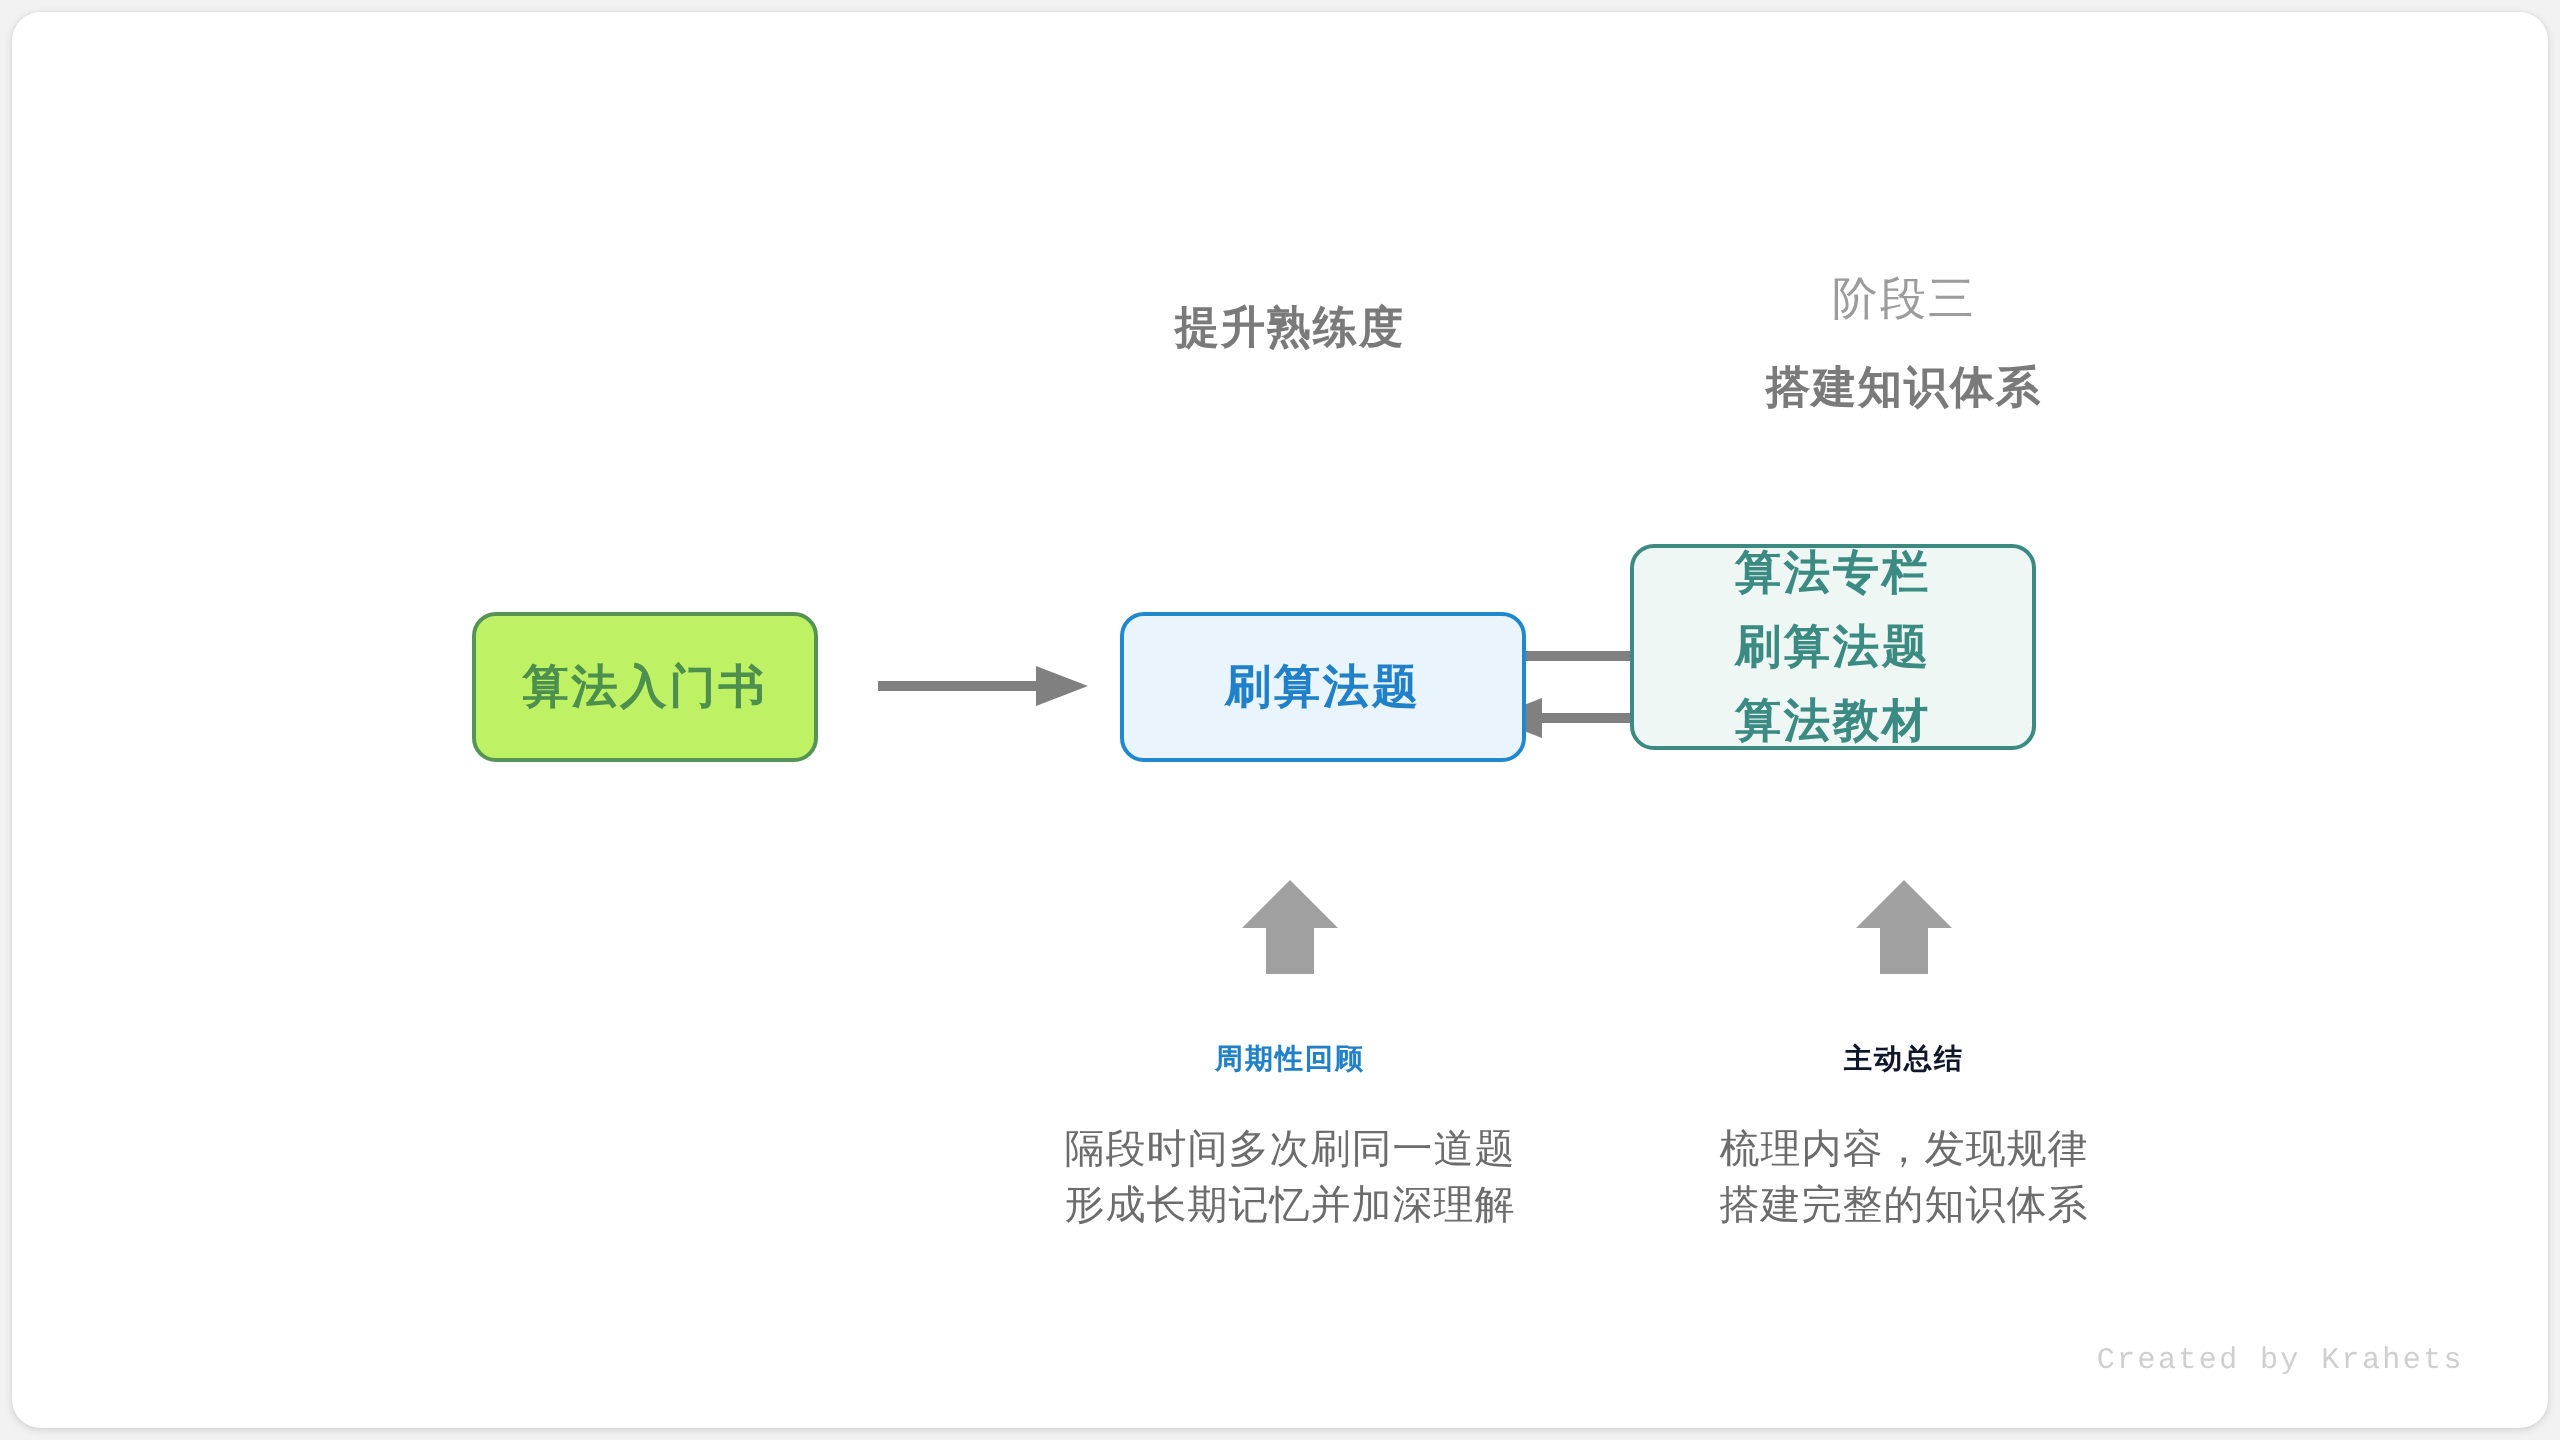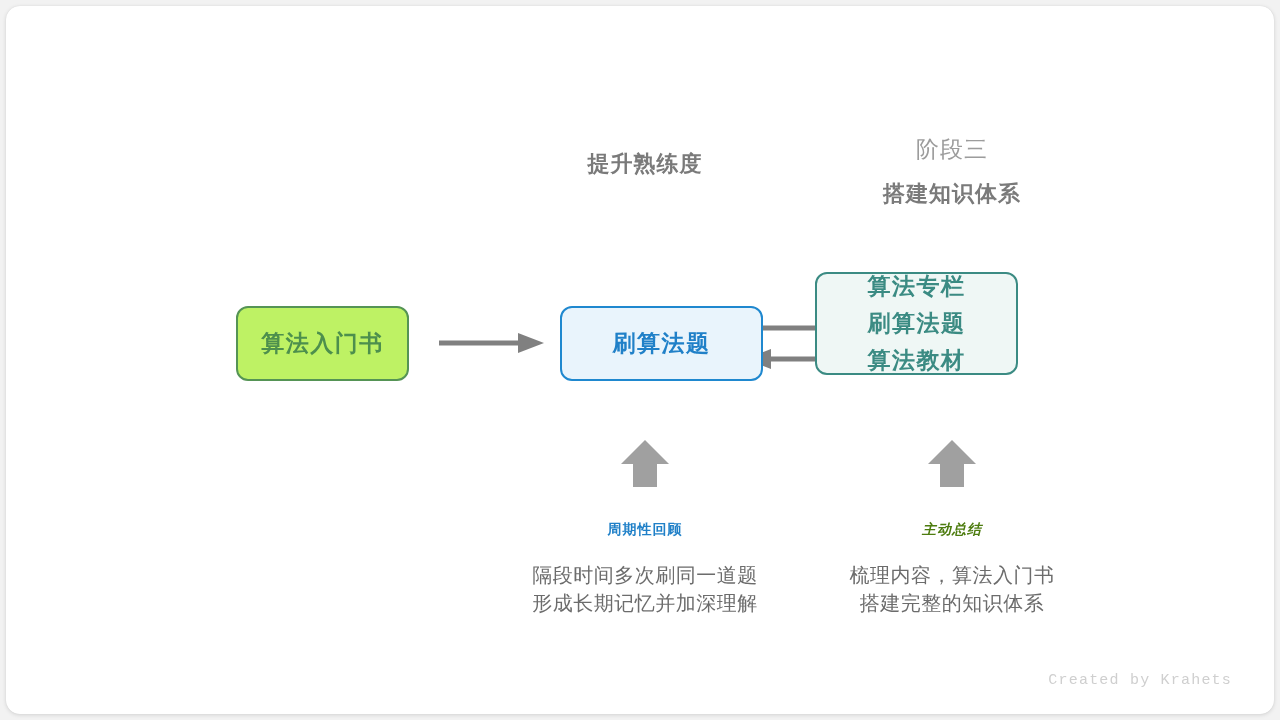--- a/index.html
+++ b/index.html
@@ -118,21 +118,21 @@
   }
   .annot-desc {
     font-size: 20px;
     color: #6c6c6c;
     line-height: 28px;
     letter-spacing: 0.5px;
     margin-top: 17px;
     white-space: nowrap;
   }
   #annot-review .annot-title { color: #2080c8; }
-  #annot-summary .annot-title { color: #4d7c0f; font-style: italic; }
+  #annot-summary .annot-title { color: #0f172a; }
 
   
   #footer-credit {
     position: absolute;
     right: 42px;
     bottom: 25px;
     font-family: "Liberation Mono", "DejaVu Sans Mono", monospace;
     font-size: 15px;
     color: #cfcfcf;
     letter-spacing: 1.2px;
@@ -197,20 +197,20 @@
     </div>
 
     <div class="annot" id="annot-review" style="left:489px; top:508px;">
       <div class="annot-title">周期性回顾</div>
       <div class="annot-desc">隔段时间多次刷同一道题</div>
       <div class="annot-desc" style="margin-top:0;">形成长期记忆并加深理解</div>
     </div>
 
     <div class="annot" id="annot-summary" style="left:796px; top:508px;">
       <div class="annot-title">主动总结</div>
-      <div class="annot-desc">梳理内容，算法入门书</div>
+      <div class="annot-desc">梳理内容，发现规律</div>
       <div class="annot-desc" style="margin-top:0;">搭建完整的知识体系</div>
     </div>
 
     <div id="footer-credit">Created by Krahets</div>
 
   </div>
 </div>
 
 </body></html>

